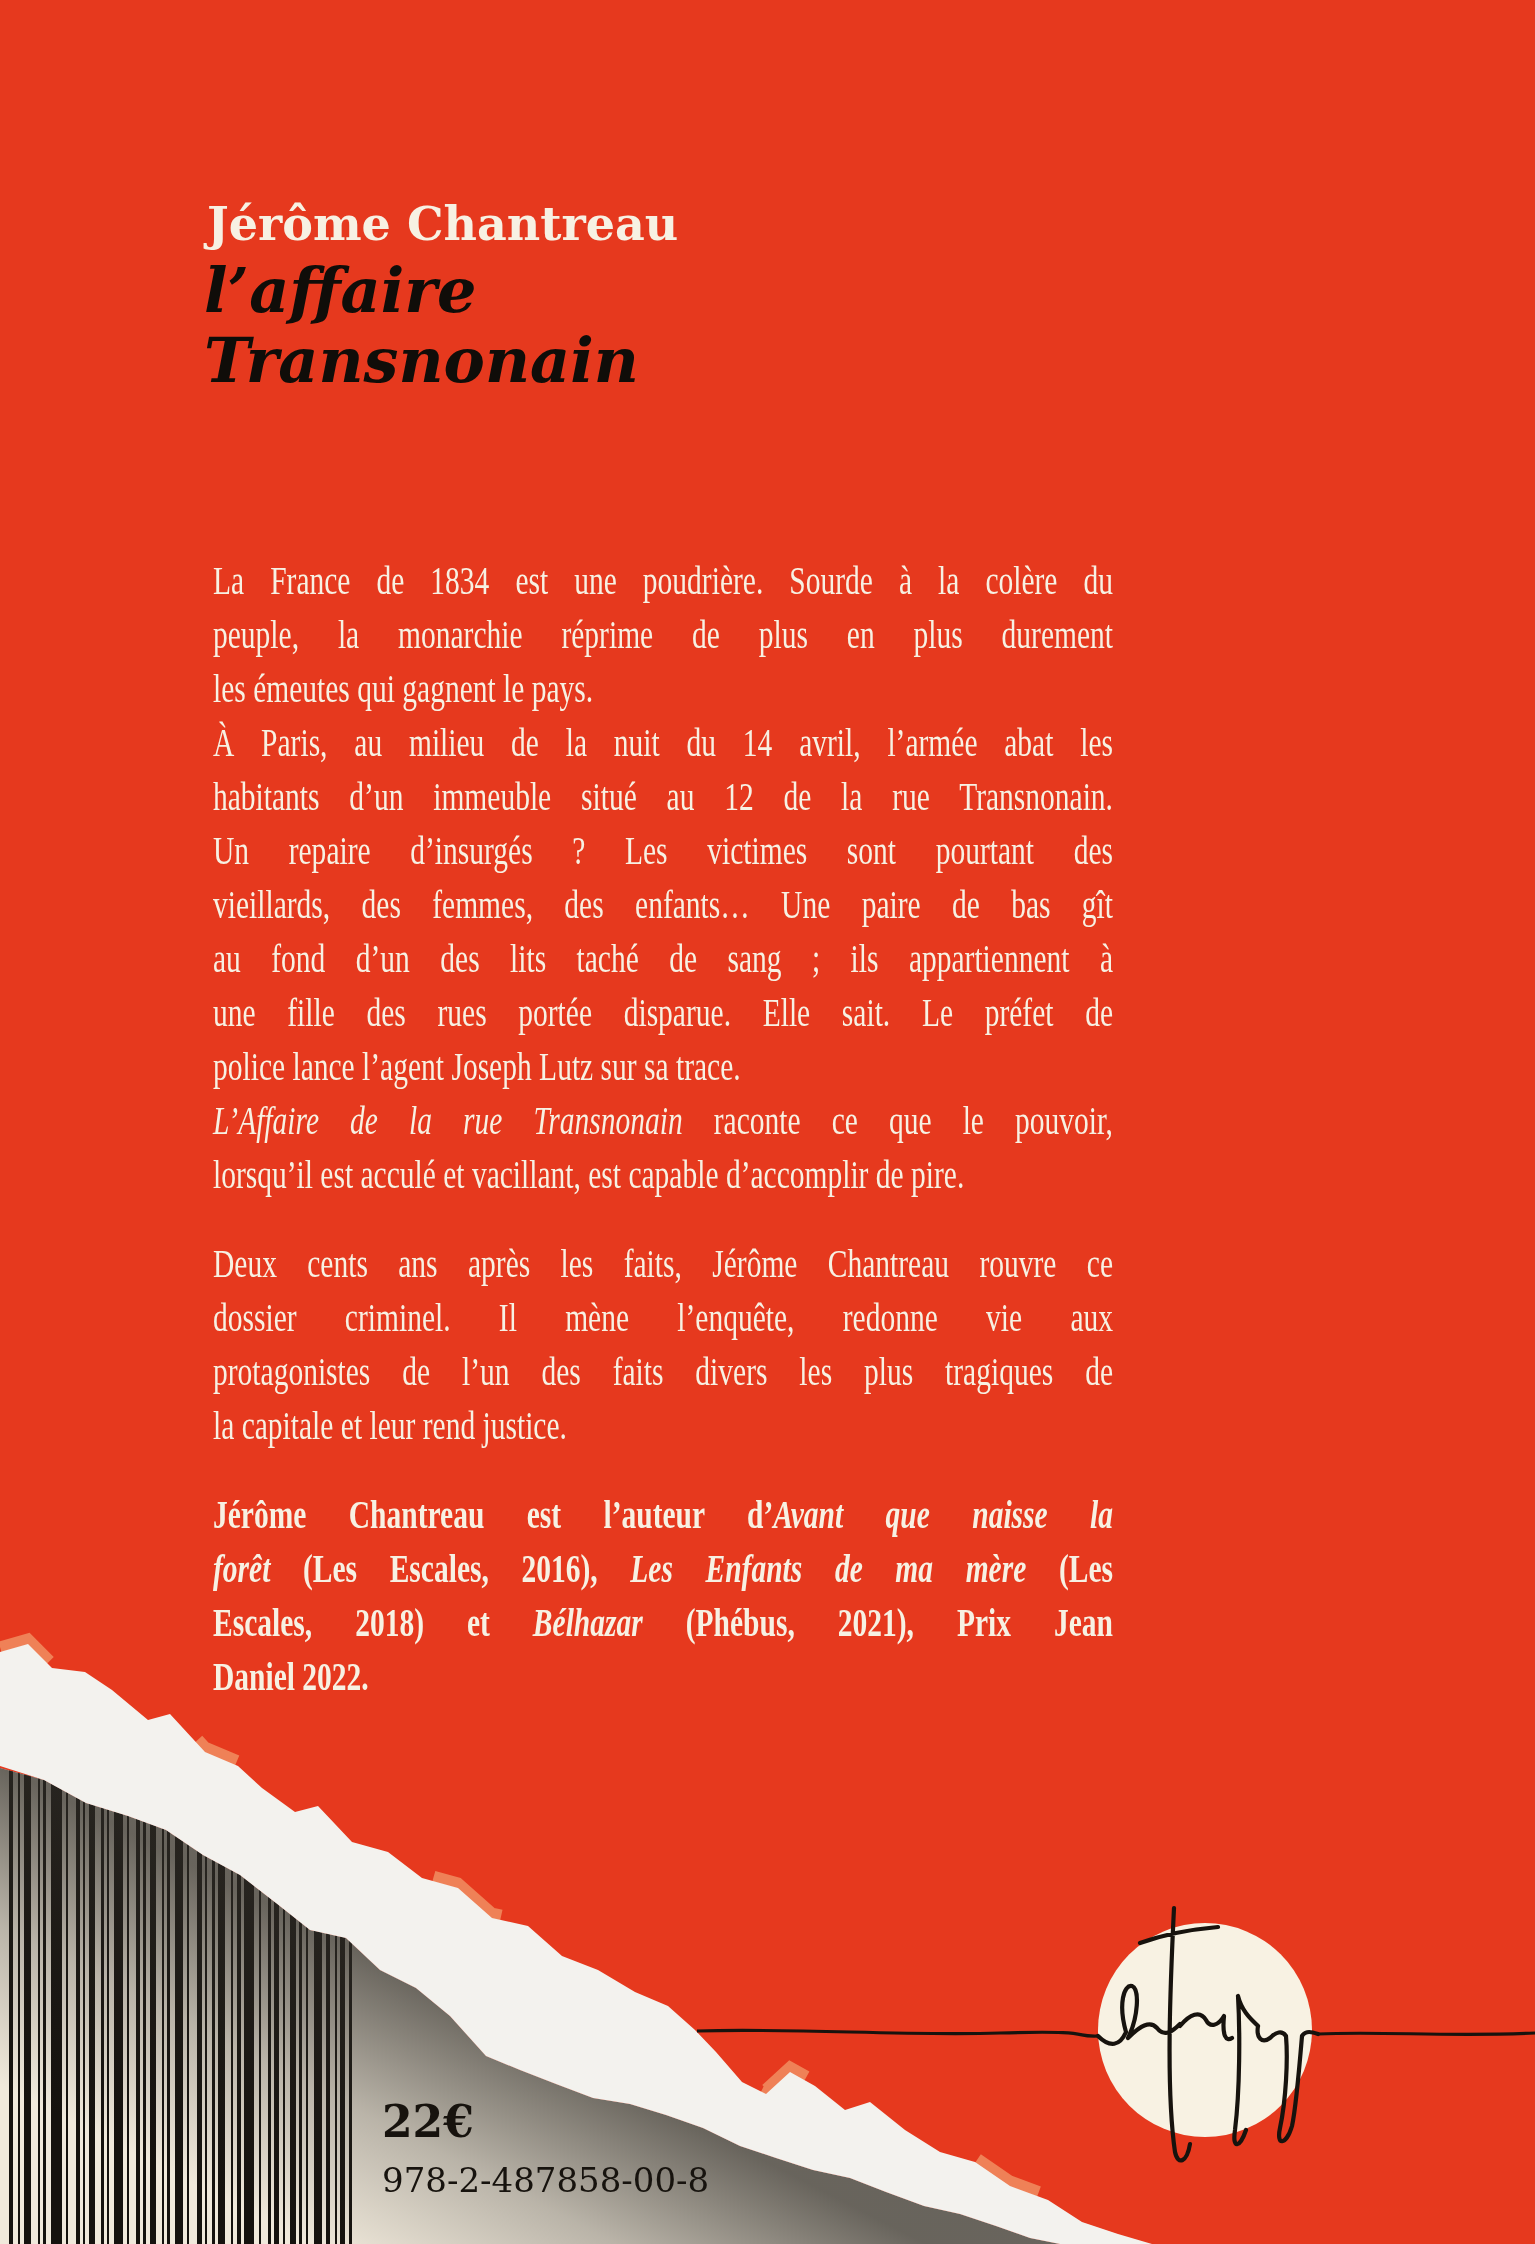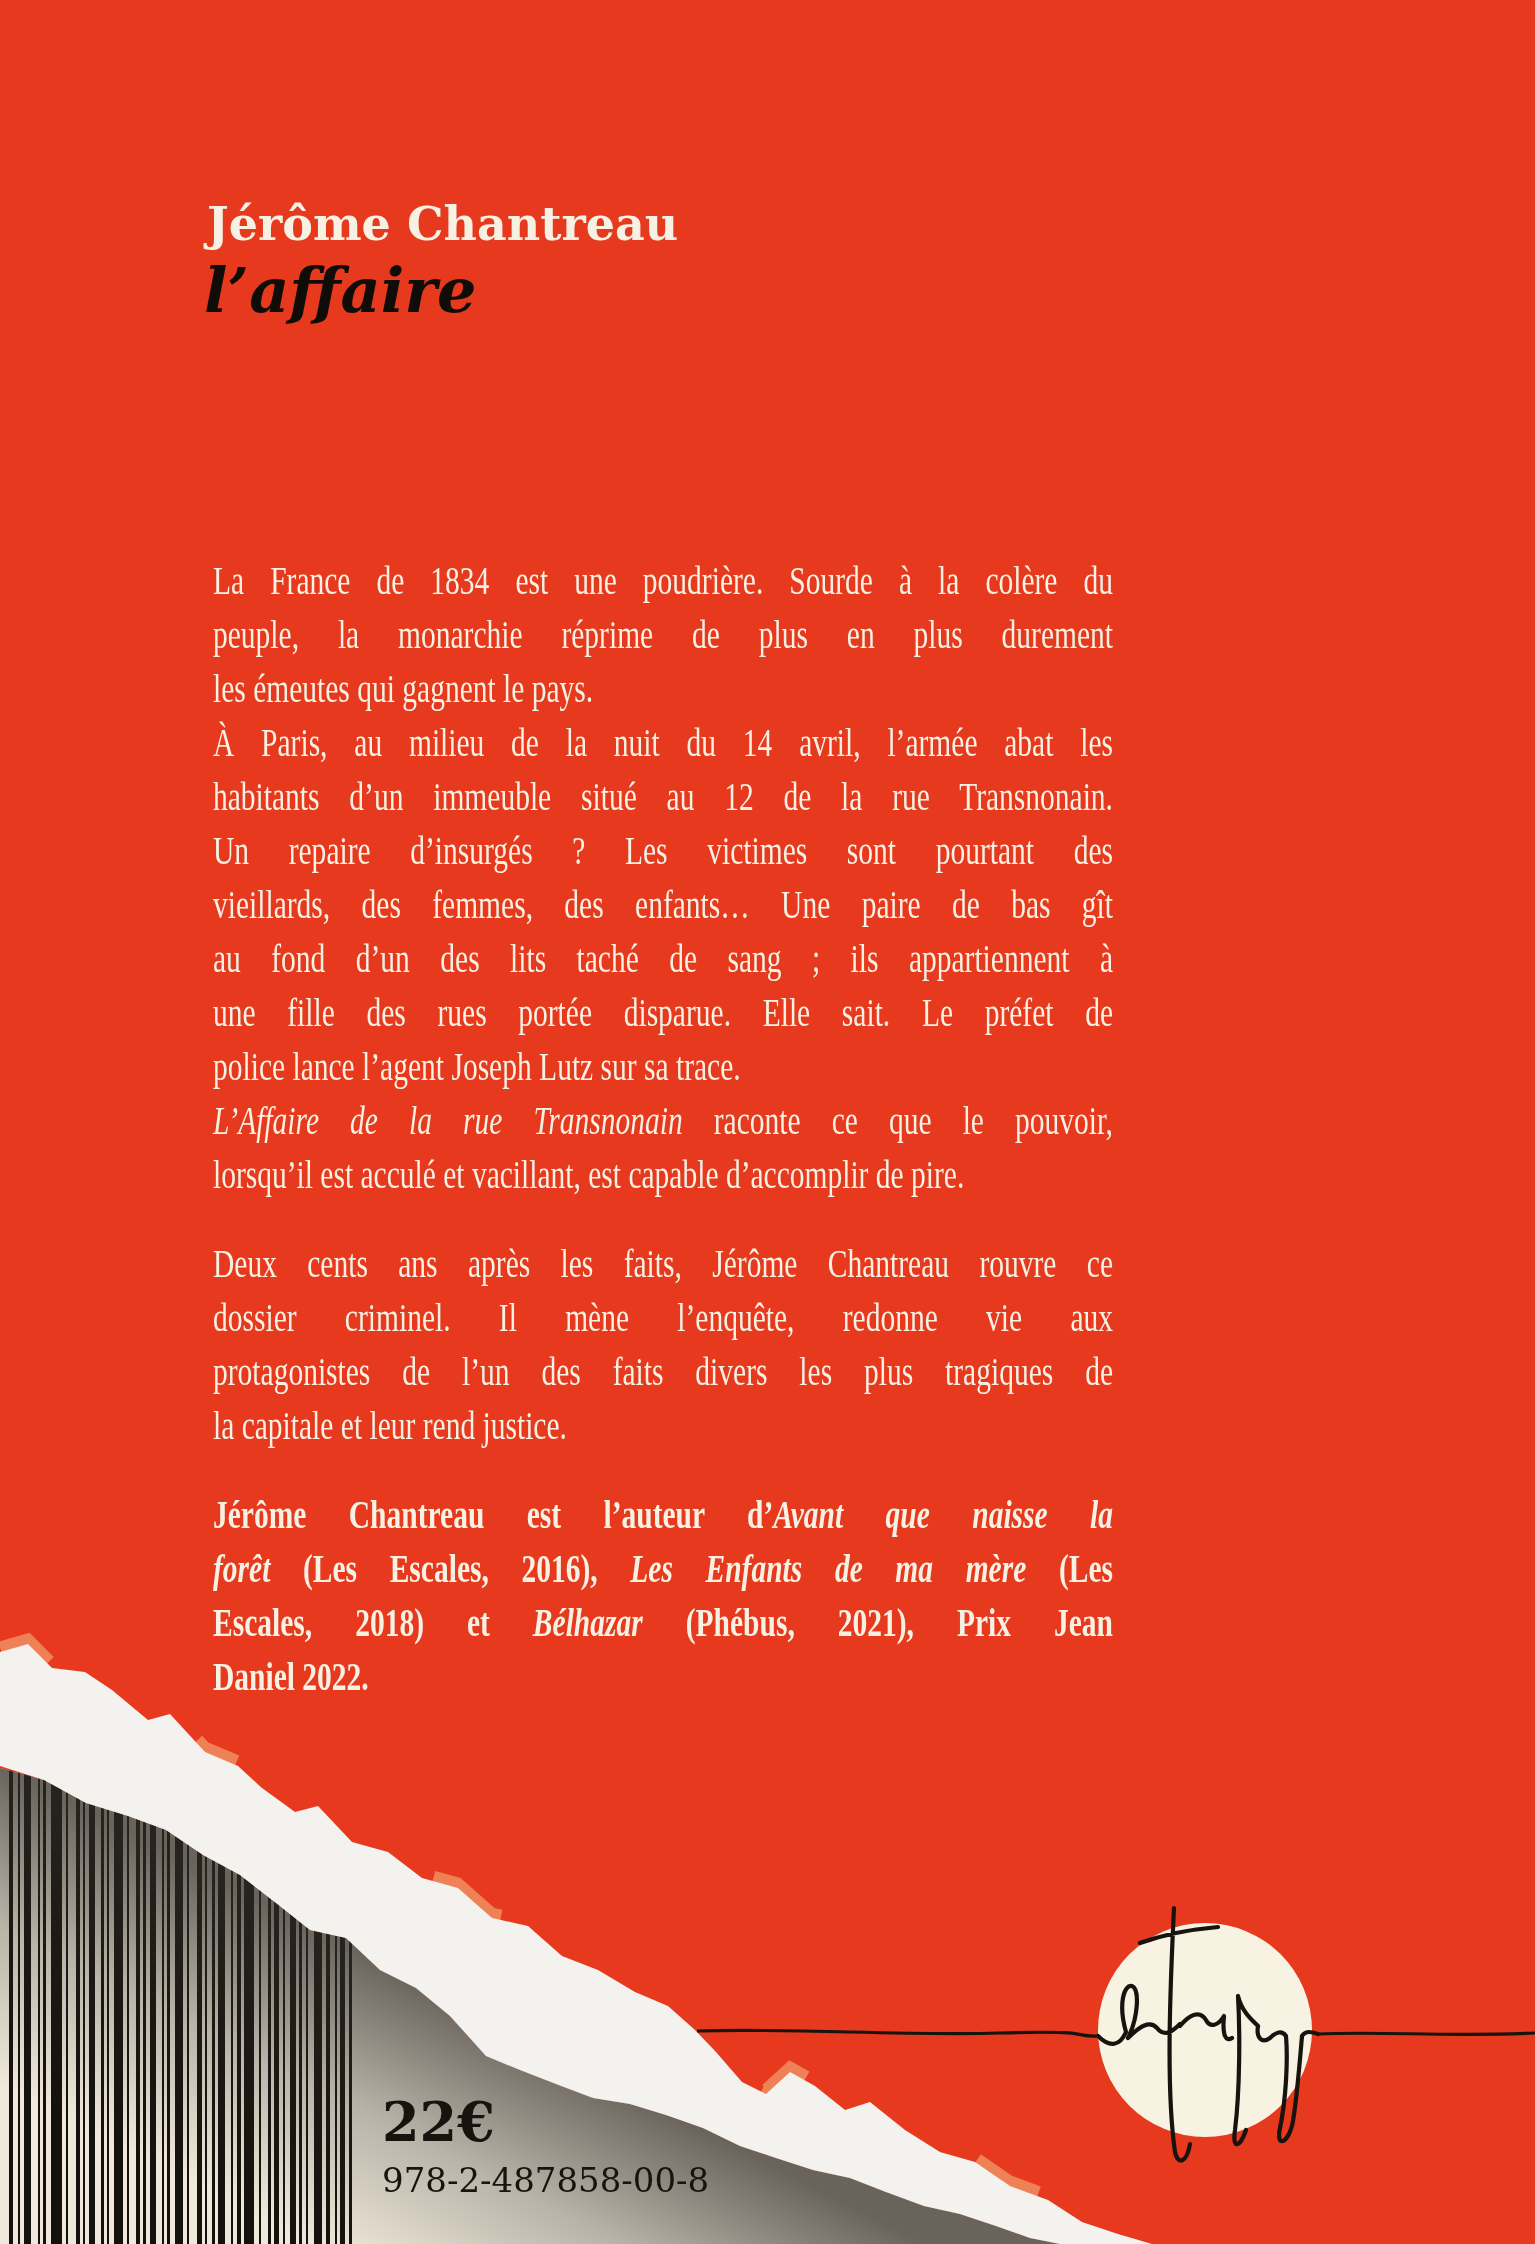--- a/index.html
+++ b/index.html
@@ -31,33 +31,34 @@
   .paper-fill{fill:var(--paper);}
   .strip-fill{fill:var(--strip_white);}
   .salmon-stroke{stroke:var(--salmon);stroke-width:11;fill:none;}
   .bar{fill:#15120e;}
   .logo-circle-fill{fill:var(--logo_circle);}
   .ink-line{stroke:var(--ink);stroke-width:3.2;fill:none;}
   .script-line{stroke:var(--ink);stroke-width:4.2;fill:none;
                stroke-linecap:round;stroke-linejoin:round;}
 
   .price{position:absolute;left:382px;top:2094px;font-family:"DejaVu Serif",serif;
-         font-weight:700;font-size:54px;line-height:56px;color:var(--ink);}
+         font-weight:700;font-size:44px;line-height:56px;color:var(--ink);}
   .isbn{position:absolute;left:382px;top:2156px;font-family:"DejaVu Serif",serif;
         font-weight:400;font-size:34px;line-height:48px;color:var(--ink);}
   .logo-hotspot{position:absolute;left:1098px;top:1923px;width:214px;height:214px;}
   .sr{position:absolute;width:1px;height:1px;overflow:hidden;clip:rect(0 0 0 0);}
 </style>
 </head>
 <body>
 
 <div class="author">Jérôme Chantreau</div>
 
 <div class="title">
   <div>l’affaire</div>
+  <div>Transnonain</div>
 </div>
 
 <div id="bodytext">
     <div class="para">
       <div class="bl just"><span>La France de 1834 est une poudrière. Sourde à la colère du</span></div>
       <div class="bl just"><span>peuple, la monarchie réprime de plus en plus durement</span></div>
       <div class="bl"><span>les émeutes qui gagnent le pays.</span></div>
       <div class="bl just"><span>À Paris, au milieu de la nuit du 14 avril, l’armée abat les</span></div>
       <div class="bl just"><span>habitants d’un immeuble situé au 12 de la rue Transnonain.</span></div>
       <div class="bl just"><span>Un repaire d’insurgés ? Les victimes sont pourtant des</span></div>

